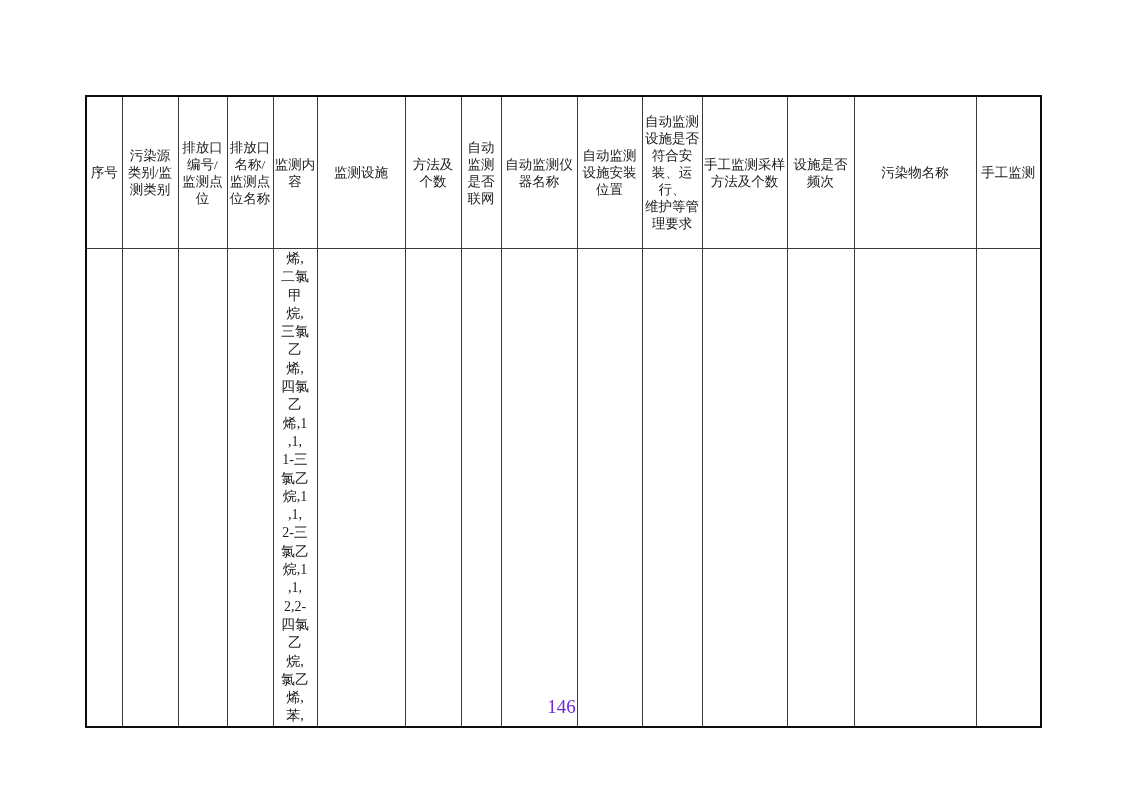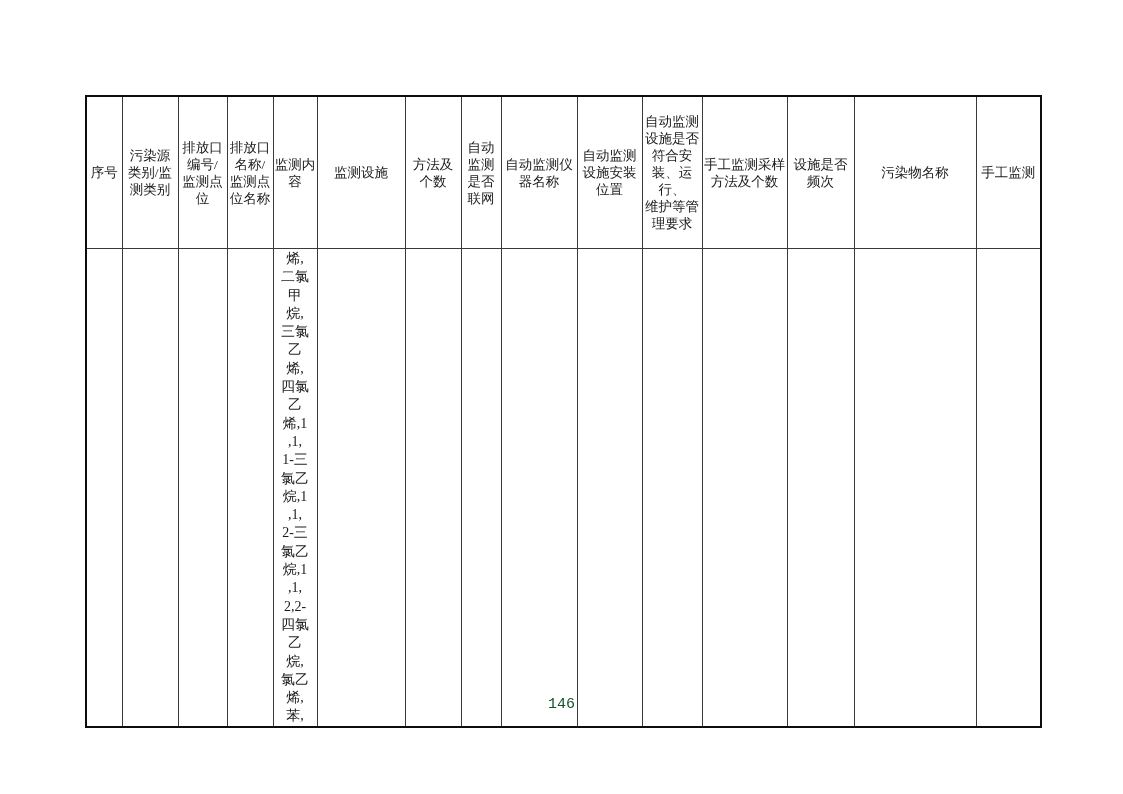--- a/index.html
+++ b/index.html
@@ -65,23 +65,22 @@
   col.c11 { width: 85px; }
   col.c12 { width: 67px; }
   col.c13 { width: 122px; }
   col.c14 { width: 65px; }
   .page-number {
     position: absolute;
     top: 696px;
     left: 0;
     width: 100%;
     text-align: center;
-    font-size: 15px;
-    color: #14532d;
-    font-family: Liberation Mono, monospace;
+    font-size: 19px;
+    color: #6d28d9;
   }
 </style>
 </head>
 <body>
 
 <div class="page">
 
   <table class="monitoring-table">
     <colgroup>
       <col class="c0">

